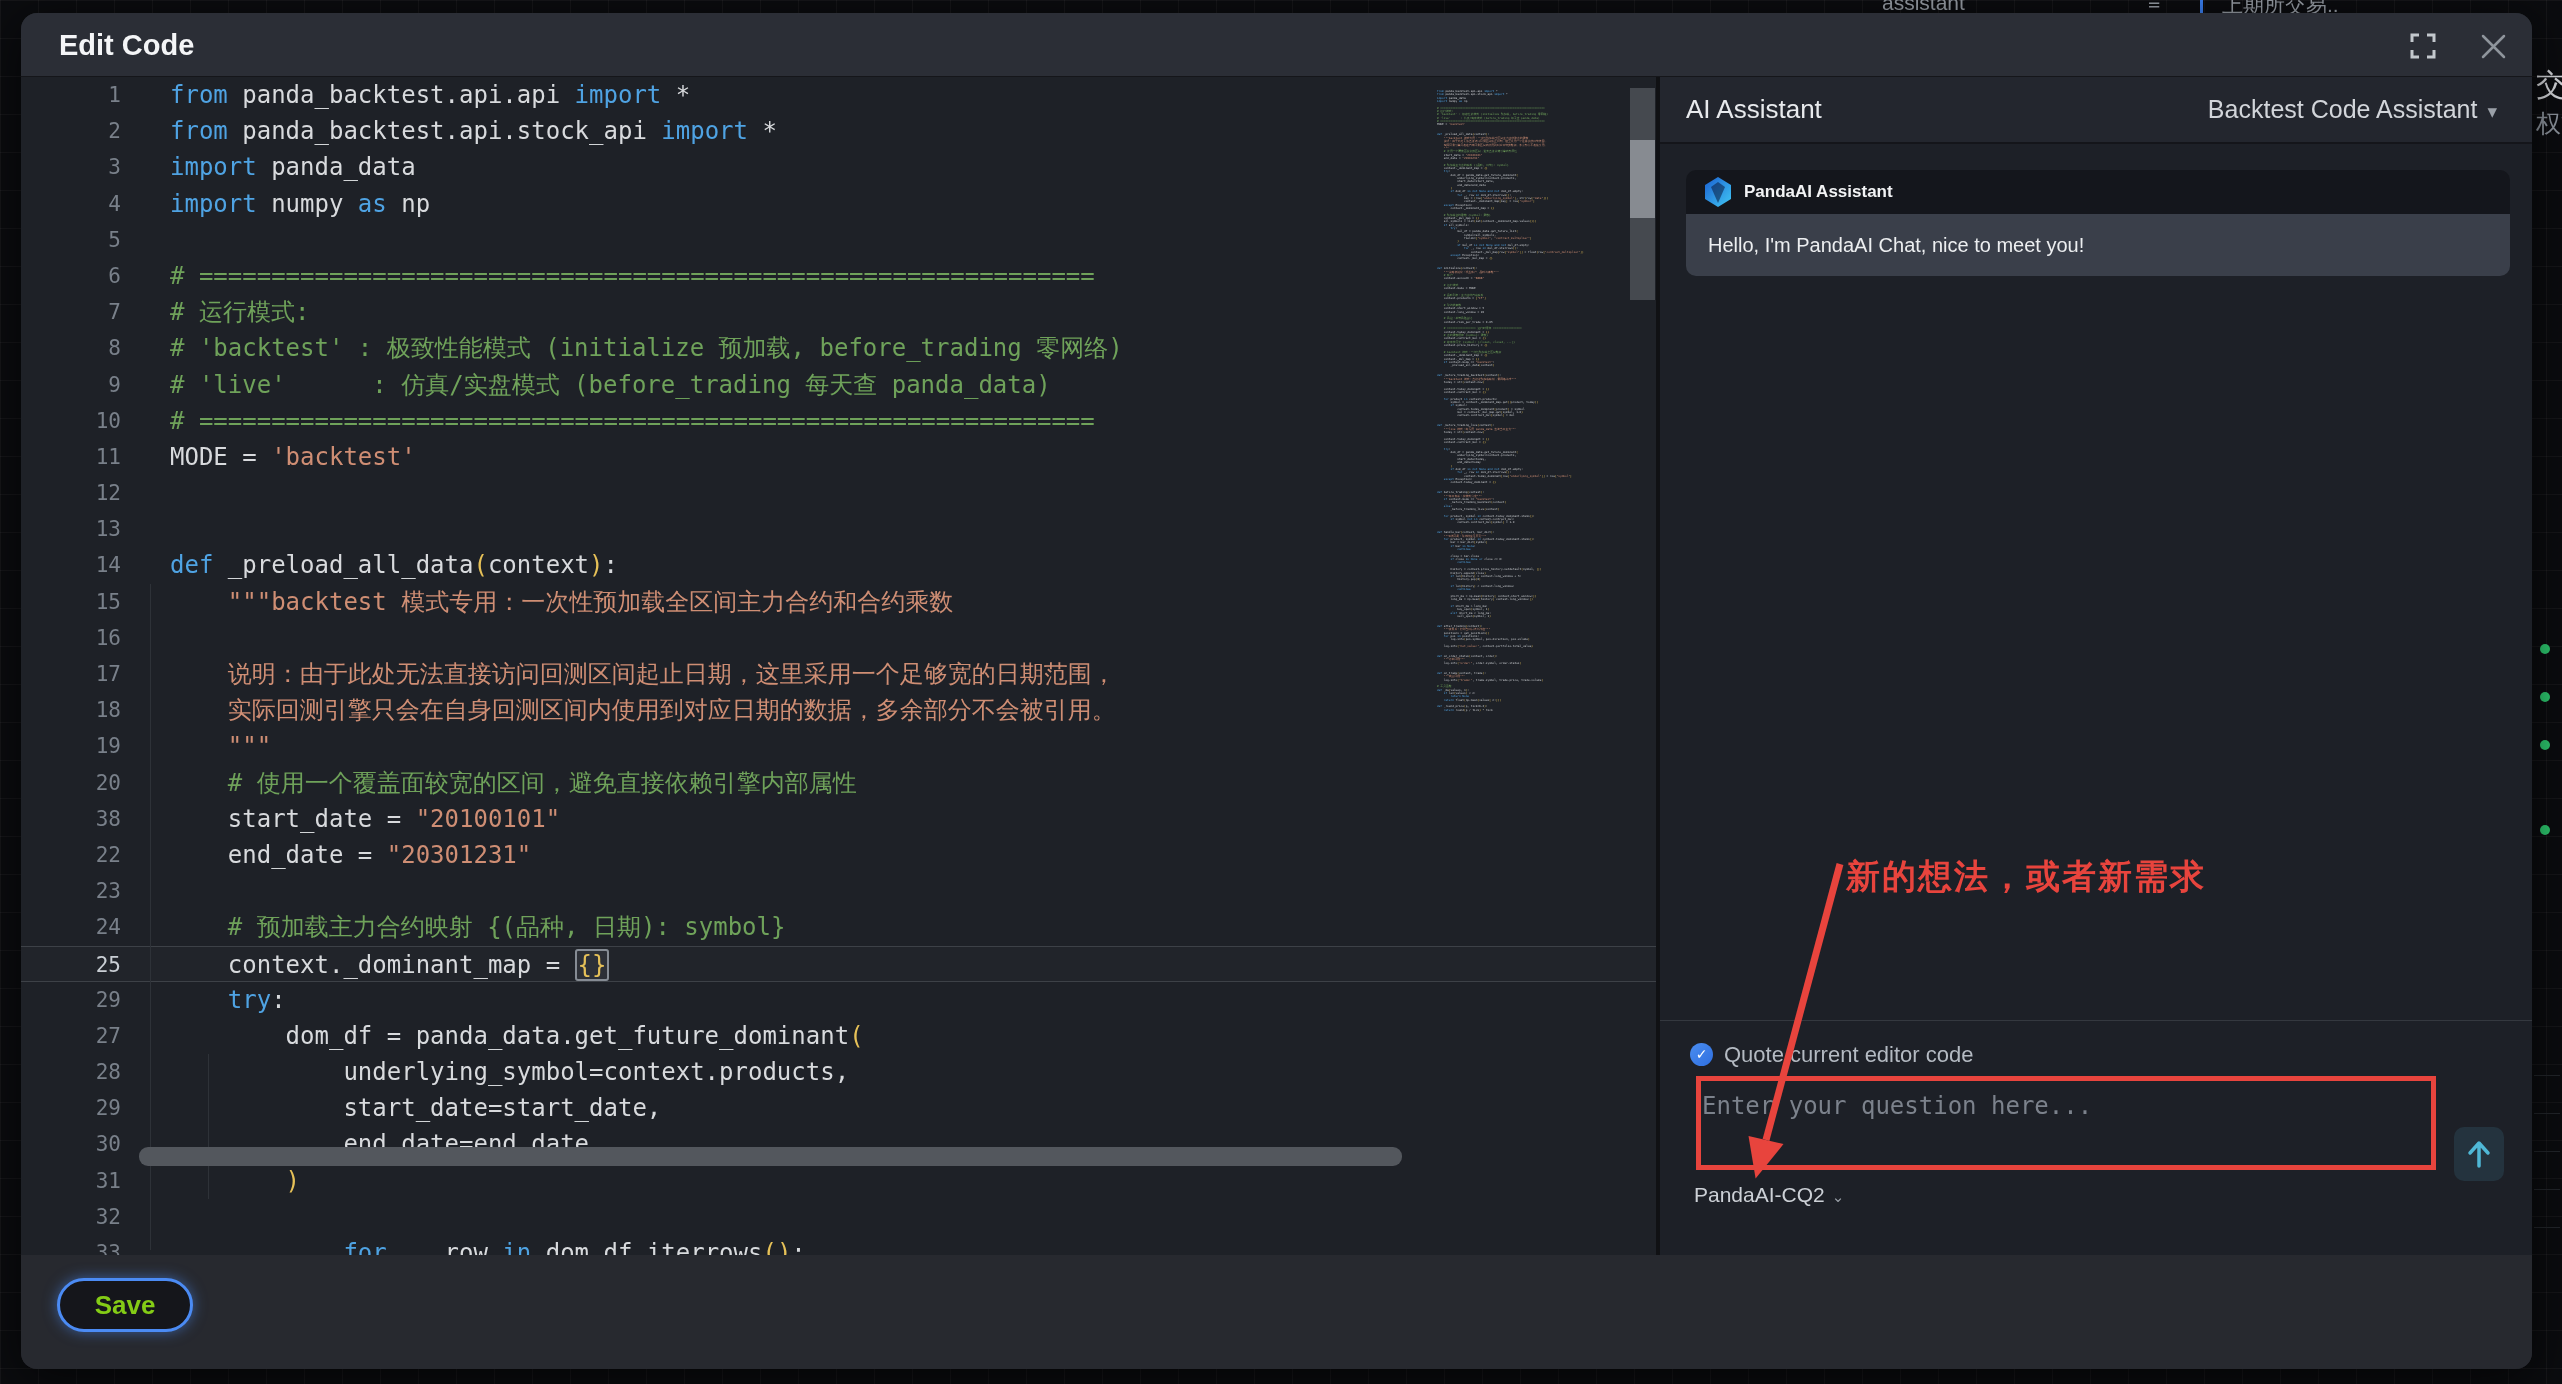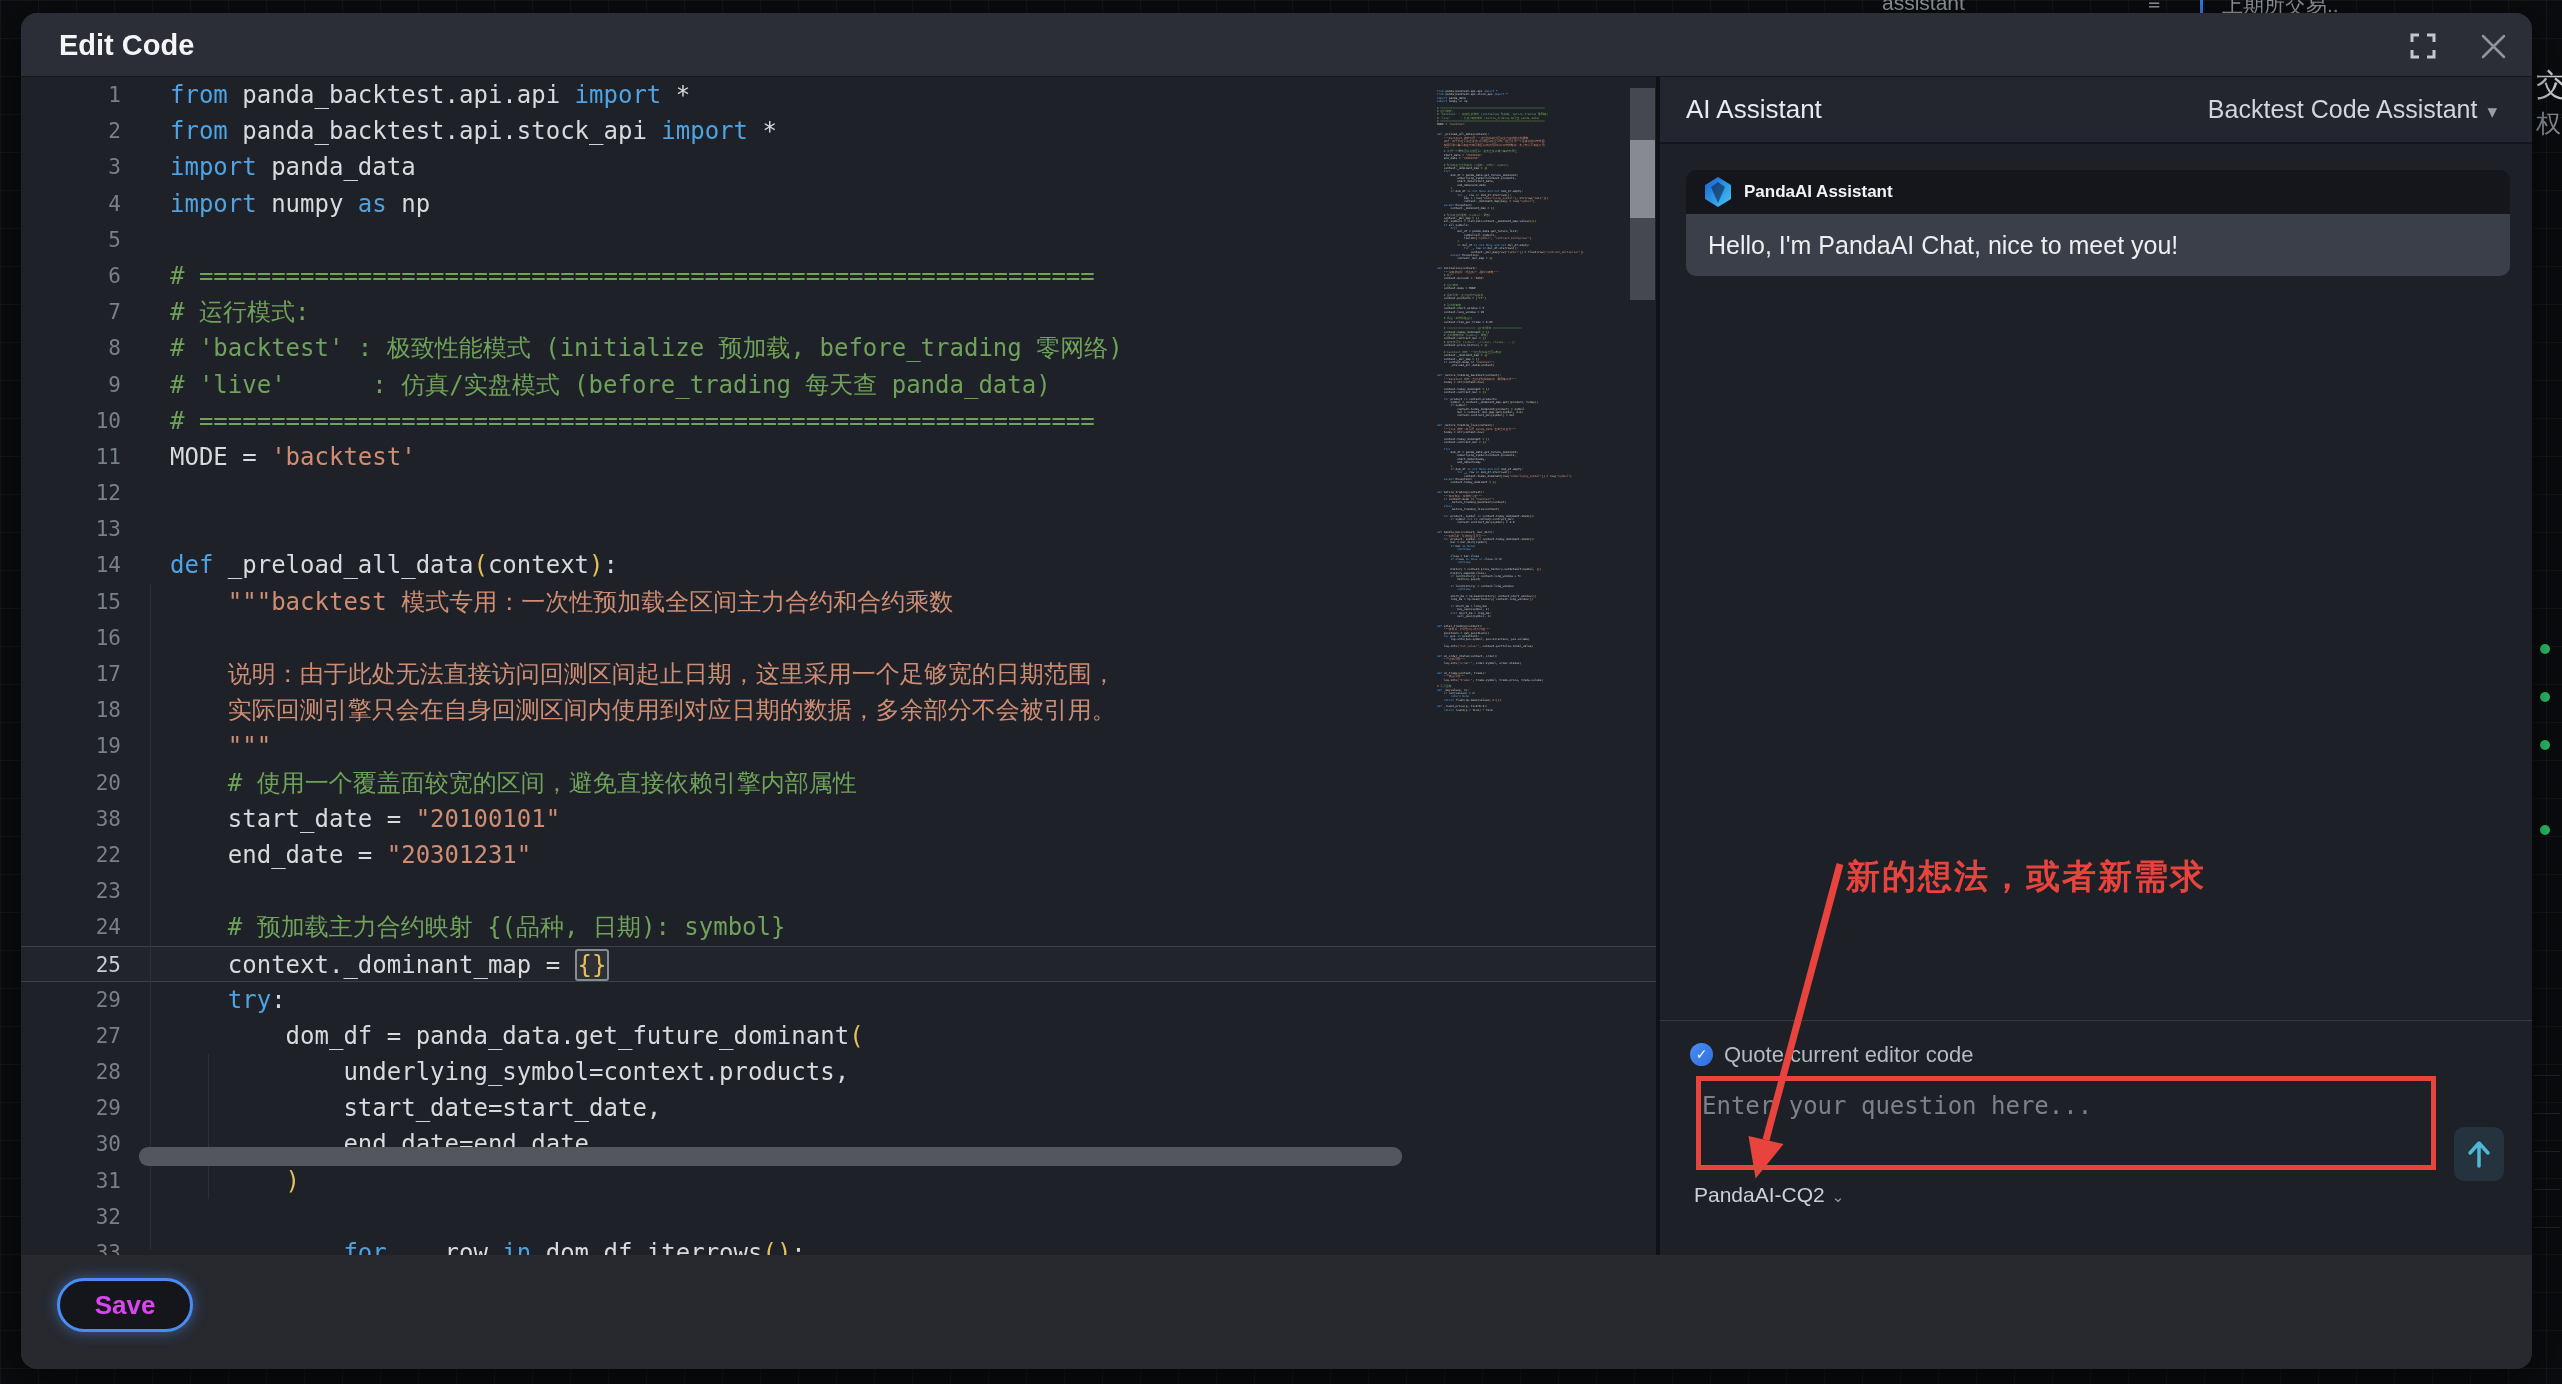--- a/index.html
+++ b/index.html
@@ -53,21 +53,21 @@
   .panel-bg{position:absolute;left:1660px;top:77px;width:872px;height:1178px;background:#1d2027;}
   .panel-header{position:absolute;left:1660px;top:77px;width:872px;height:67px;background:#23262e;
     border-bottom:2px solid #14151a;box-sizing:border-box;}
   .panel-title{position:absolute;left:1686px;top:77px;height:65px;line-height:65px;font-size:26px;color:#e8eaed;}
   .mode-select{position:absolute;left:2150px;top:77px;width:347px;height:65px;line-height:65px;
     text-align:right;font-size:25px;color:#d2d5da;cursor:pointer;}
   .mode-select .caret{color:#9aa0a8;font-size:19px;margin-left:10px;}
   .msg-head{position:absolute;left:1686px;top:170px;width:824px;height:44px;background:#14161c;border-radius:10px 10px 0 0;}
   .msg-body{position:absolute;left:1686px;top:214px;width:824px;height:62px;background:#3a3f4a;border-radius:0 0 10px 10px;}
   .bot-name{position:absolute;left:1744px;top:170px;height:44px;line-height:44px;font-size:17px;font-weight:bold;color:#f2f3f5;}
-  .greeting{position:absolute;left:1708px;top:214px;height:51px;line-height:62px;font-size:25px;color:#eceef0;}
+  .greeting{position:absolute;left:1708px;top:214px;height:51px;line-height:62px;font-size:20px;color:#eceef0;}
   .logo{position:absolute;left:1702px;top:176px;}
   .chat-divider{position:absolute;left:1660px;top:1020px;width:872px;height:1px;background:#34383f;}
   .quote-check{position:absolute;left:1690px;top:1043px;width:23px;height:23px;border-radius:50%;
     background:linear-gradient(135deg,#4a8df0,#2f6fe0);color:#fff;font-size:14px;line-height:23px;text-align:center;cursor:pointer;}
   .quote-label{position:absolute;left:1724px;top:1042px;height:26px;line-height:26px;font-size:22px;color:#b4bac2;}
   .question-input{position:absolute;left:1702px;top:1086px;width:728px;height:78px;background:transparent;
     border:none;outline:none;resize:none;font-family:"DejaVu Sans Mono","Liberation Mono",monospace;
     font-size:24px;color:#d0d3d8;padding:6px 0 0 0;}
   .question-input::placeholder{color:#7c828c;}
   .send-btn{position:absolute;left:2454px;top:1127px;width:50px;height:54px;border-radius:10px;
@@ -77,21 +77,21 @@
 
   
   .anno-text{position:absolute;left:1846px;top:854px;font-size:34px;font-weight:bold;color:#e8443d;letter-spacing:2px;white-space:nowrap;}
   .anno-rect{position:absolute;left:1696px;top:1076px;width:740px;height:94px;border:5px solid #e8443d;box-sizing:border-box;}
   .anno-svg{position:absolute;left:0;top:0;pointer-events:none;}
 
   
   .footer{position:absolute;left:21px;top:1255px;width:2511px;height:114px;background:#27292f;border-radius:0 0 16px 16px;}
   .save-btn{position:absolute;left:57px;top:1278px;width:136px;height:54px;border-radius:27px;
     background:#15161b;border:3px solid #4b8bf4;box-shadow:0 0 14px rgba(75,139,244,.55);
-    color:#d946ef;font-size:26px;font-weight:bold;font-family:"Liberation Sans",sans-serif;cursor:pointer;}
+    color:#84cc16;font-size:26px;font-weight:bold;font-family:"Liberation Sans",sans-serif;cursor:pointer;}
 </style>
 </head>
 <body>
 
 <div class="stage">
 
   <div class="topstrip">
     <span class="frag" style="left:1882px">assistant</span>
     <span class="frag" style="left:2148px">≡</span>
     <span class="bluebar" style="left:2200px"></span>

